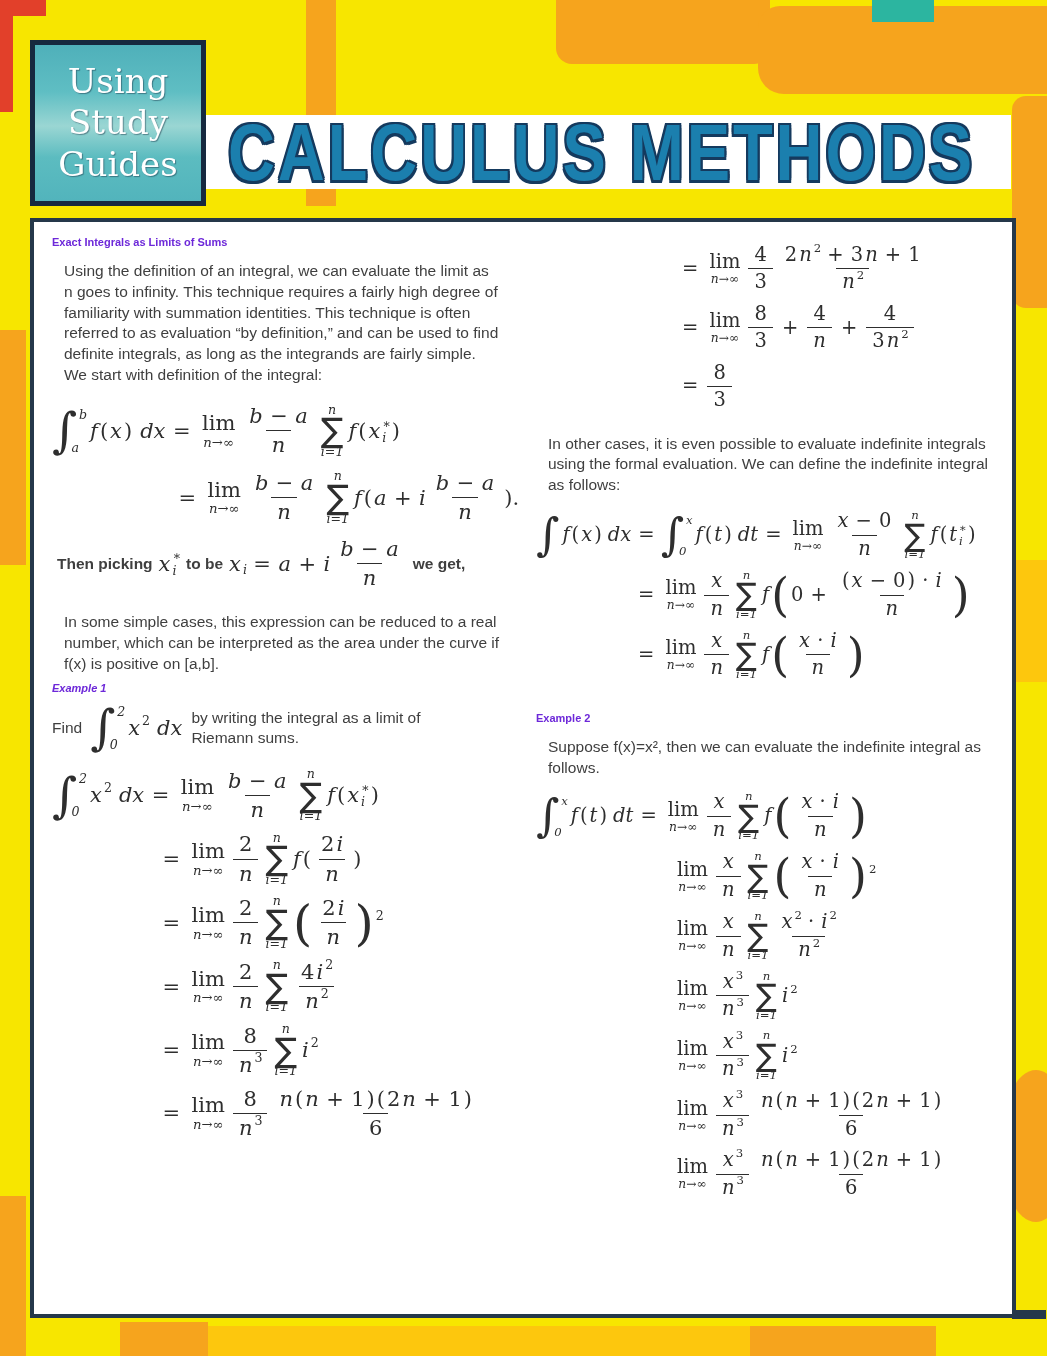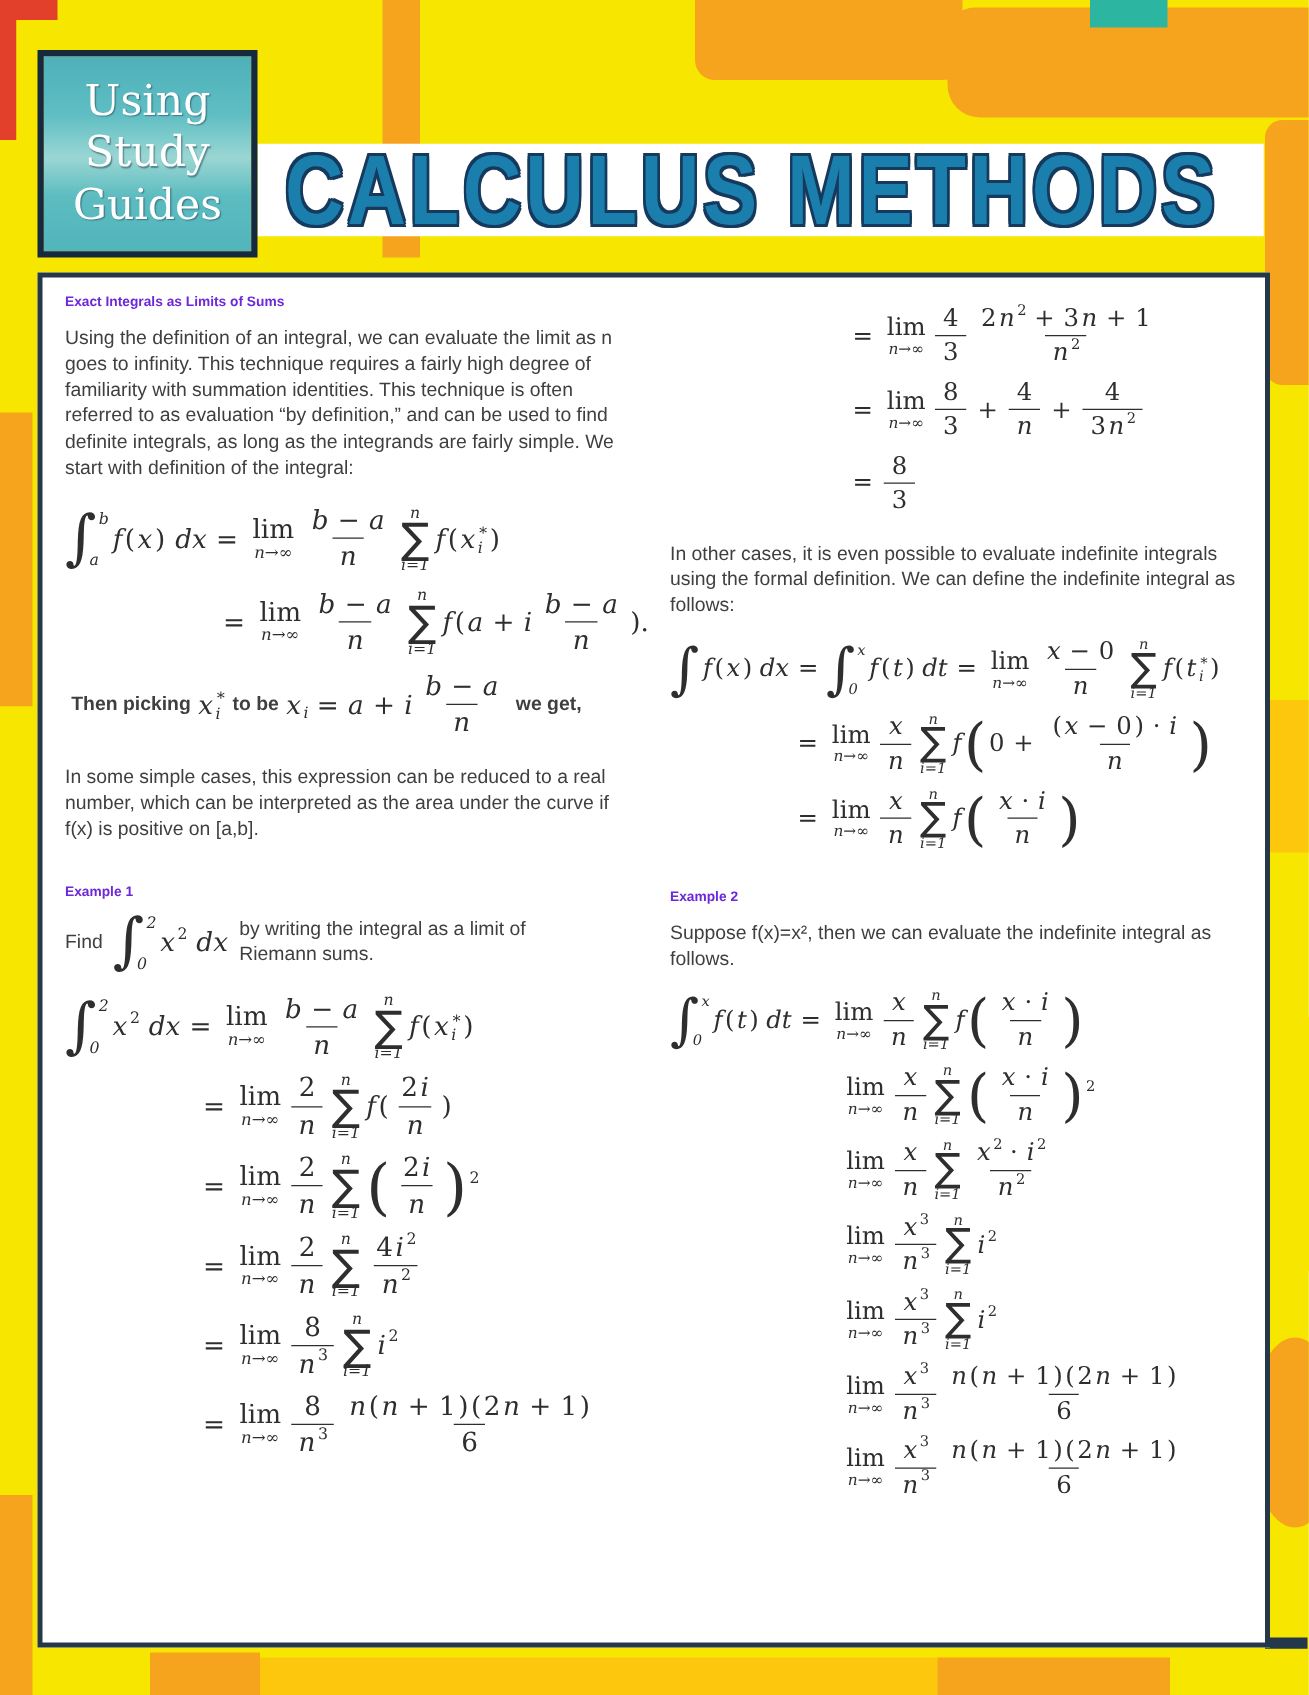--- a/index.html
+++ b/index.html
@@ -39,23 +39,23 @@
          text-shadow:-2px 0 0 #153A5E,2px 0 0 #153A5E,0 -2px 0 #153A5E,0 2px 0 #153A5E,
                      -2px -2px 0 #153A5E,2px 2px 0 #153A5E,-2px 2px 0 #153A5E,2px -2px 0 #153A5E;}
 
   
   .content{position:absolute;z-index:2;left:30px;top:218px;width:978px;height:1092px;
            background:#FFFFFF;border:4px solid #25384A;}
   .col{position:absolute;top:14px;}
   .col-left{left:18px;width:460px;}
   .col-right{left:502px;width:466px;}
   h2,h3{font-size:11px;color:#6d28d9;margin:0;font-weight:bold;}
-  p{font-size:15.5px;line-height:1.34;color:#3F3F3F;margin:13px 0 0;}
+  p{font-size:15.5px;line-height:1.34;color:#3F3F3F;margin:13px 12px 0;}
   .p-reduce{margin-top:22px;}
-  .h-ex1{margin-top:33px;}
+  .h-ex1{margin-top:7px;font-style:italic;}
   .h-ex2{margin-top:32px;}
   .p-other{margin-top:22px;}
 
   
   .formula{display:block;}
   .fb-def{margin-top:18px;}
   .fb-pick{margin-top:8px;}
   .fb-ex1{margin-top:16px;}
   .fb-cont{margin-top:8px;}
   .fb-indef{margin-top:14px;}
@@ -533,21 +533,21 @@
           <span class="mfrac">
             <span class="num">
               <span class="mrm">8</span>
             </span>
             <span class="den">
               <span class="mrm">3</span>
             </span>
           </span>
         </div>
       </div>
-    <p class="p-other">In other cases, it is even possible to evaluate indefinite integrals using the formal definition. We can define the indefinite integral as follows:</p>
+    <p class="p-other">In other cases, it is even possible to evaluate indefinite integrals using the formal evaluation. We can define the indefinite integral as follows:</p>
     <div class="formula fb-indef">
         <div class="fline" style="margin-left: 0px;">
           <span class="mint">
             <span class="ig">∫</span>
           </span>
           <span class="mit">f</span>
           <span class="mrm">(</span>
           <span class="mit">x</span>
           <span class="mrm">)</span>
           <span class="msp" style="width: 4px;"></span>

